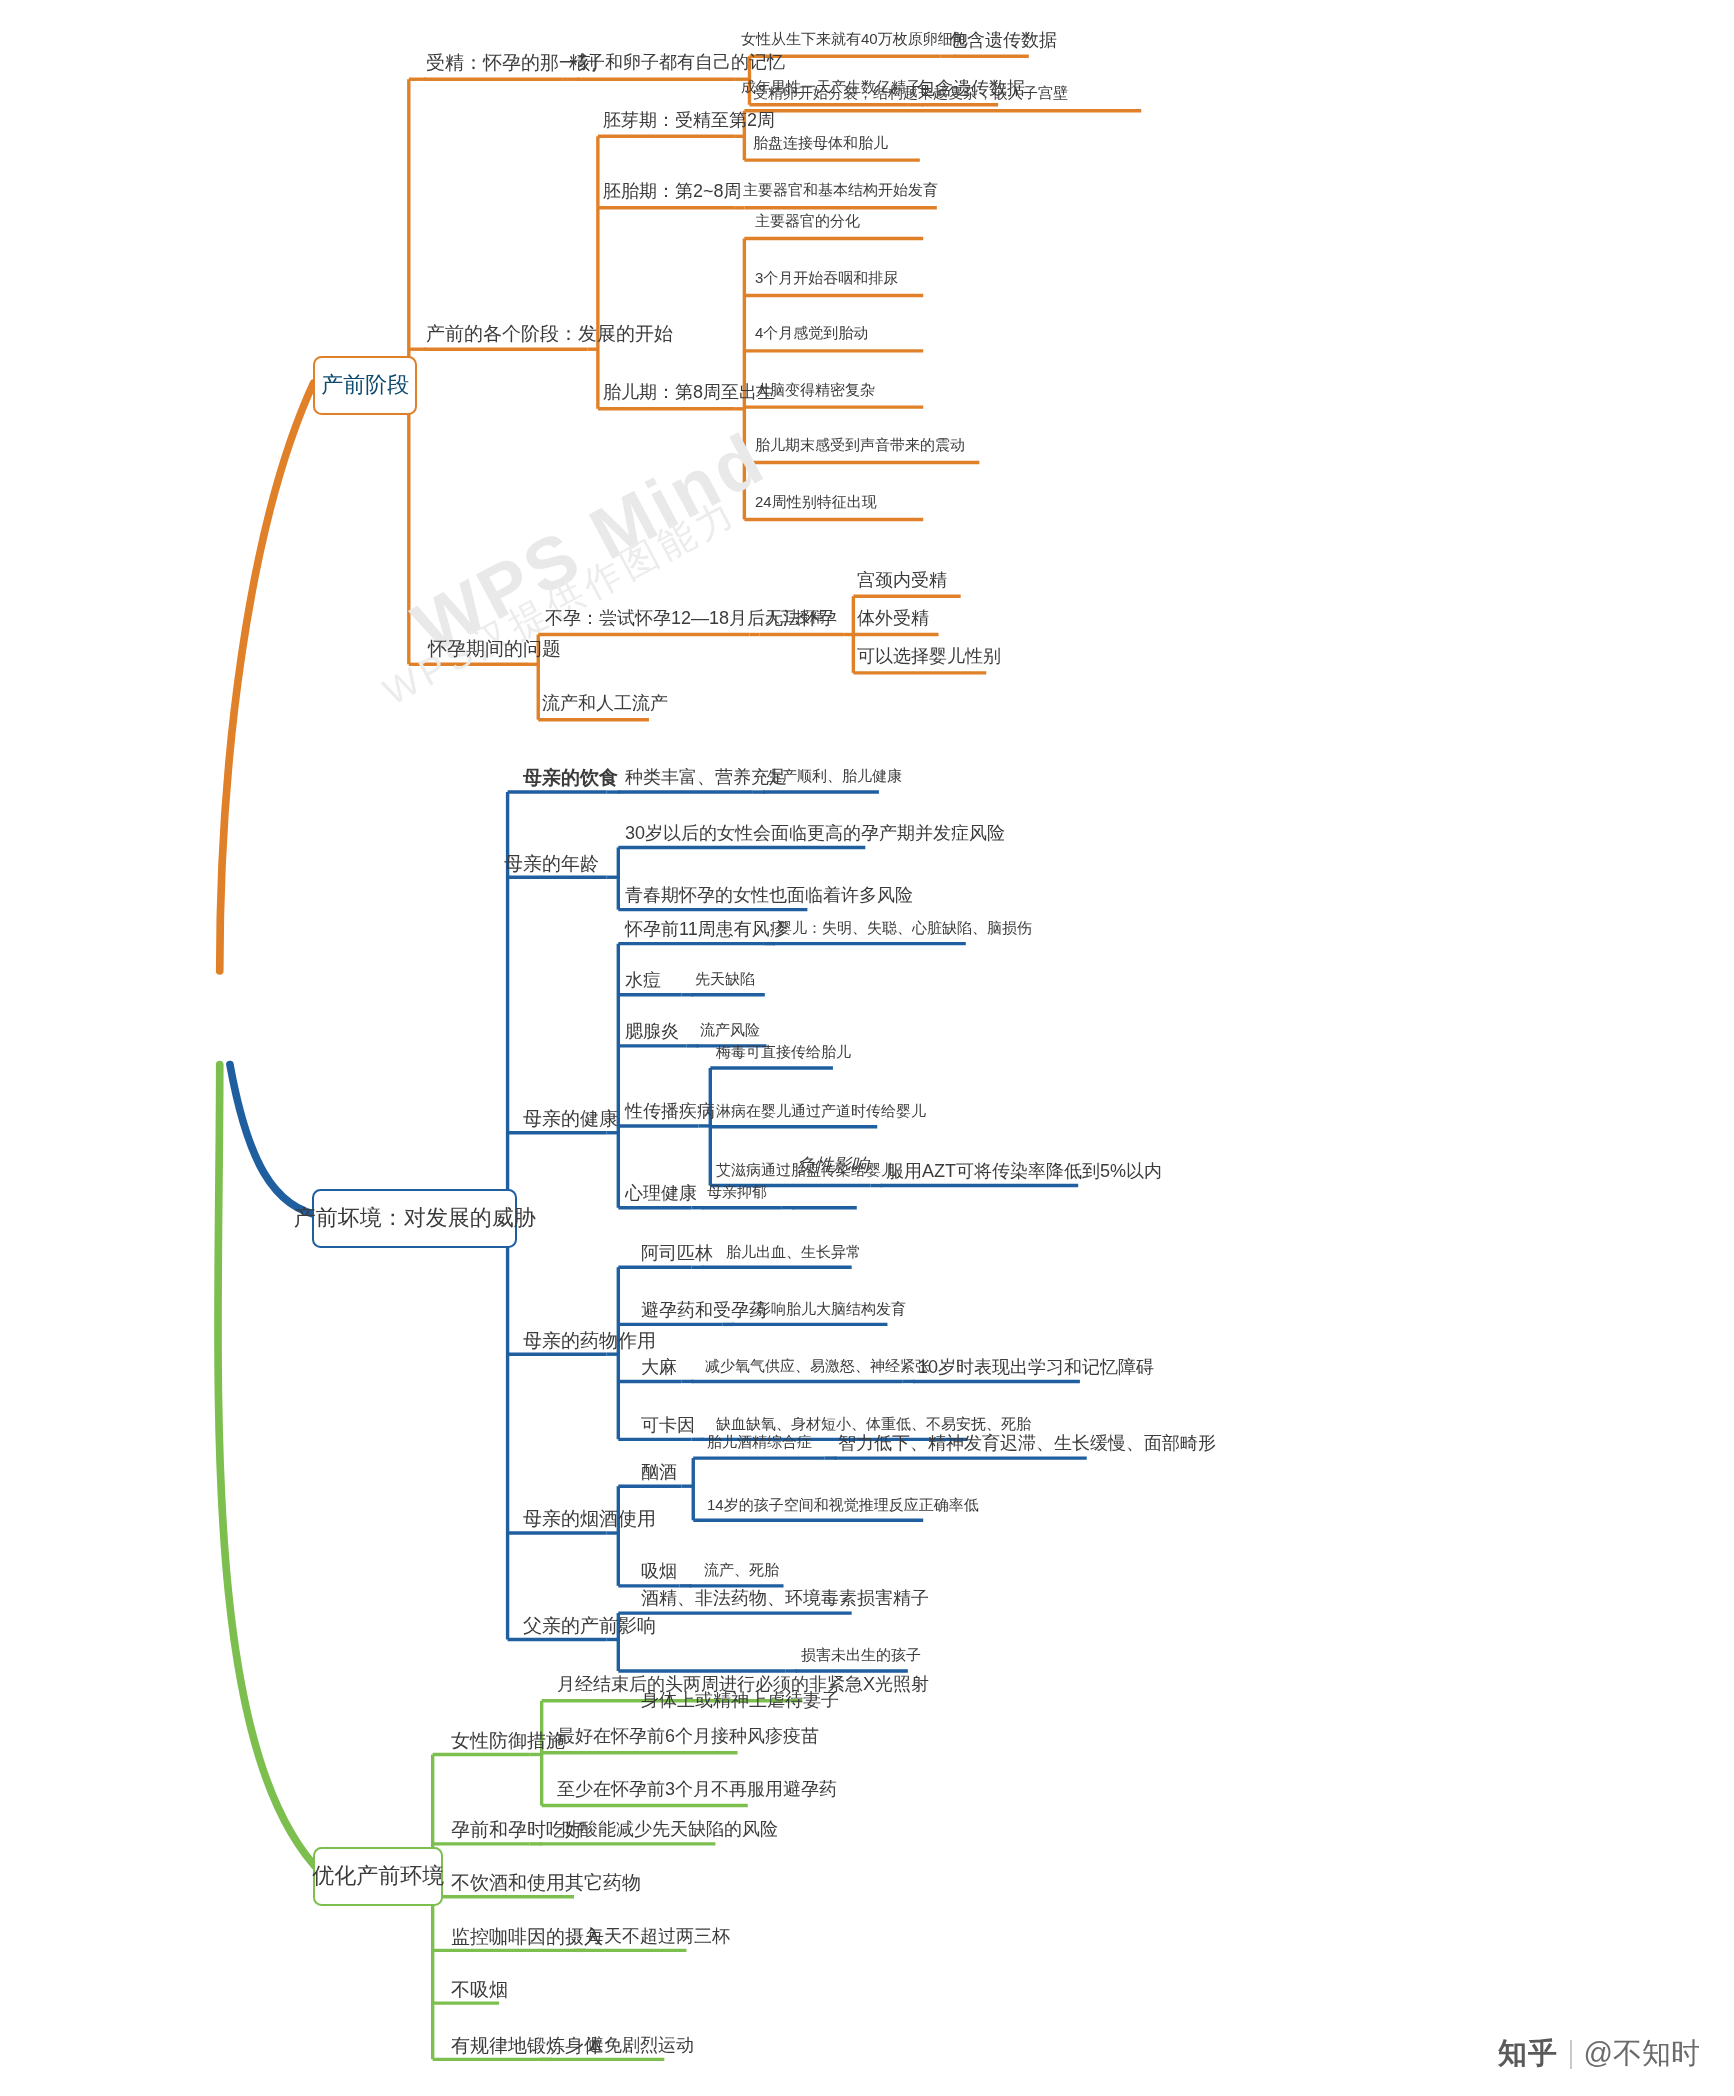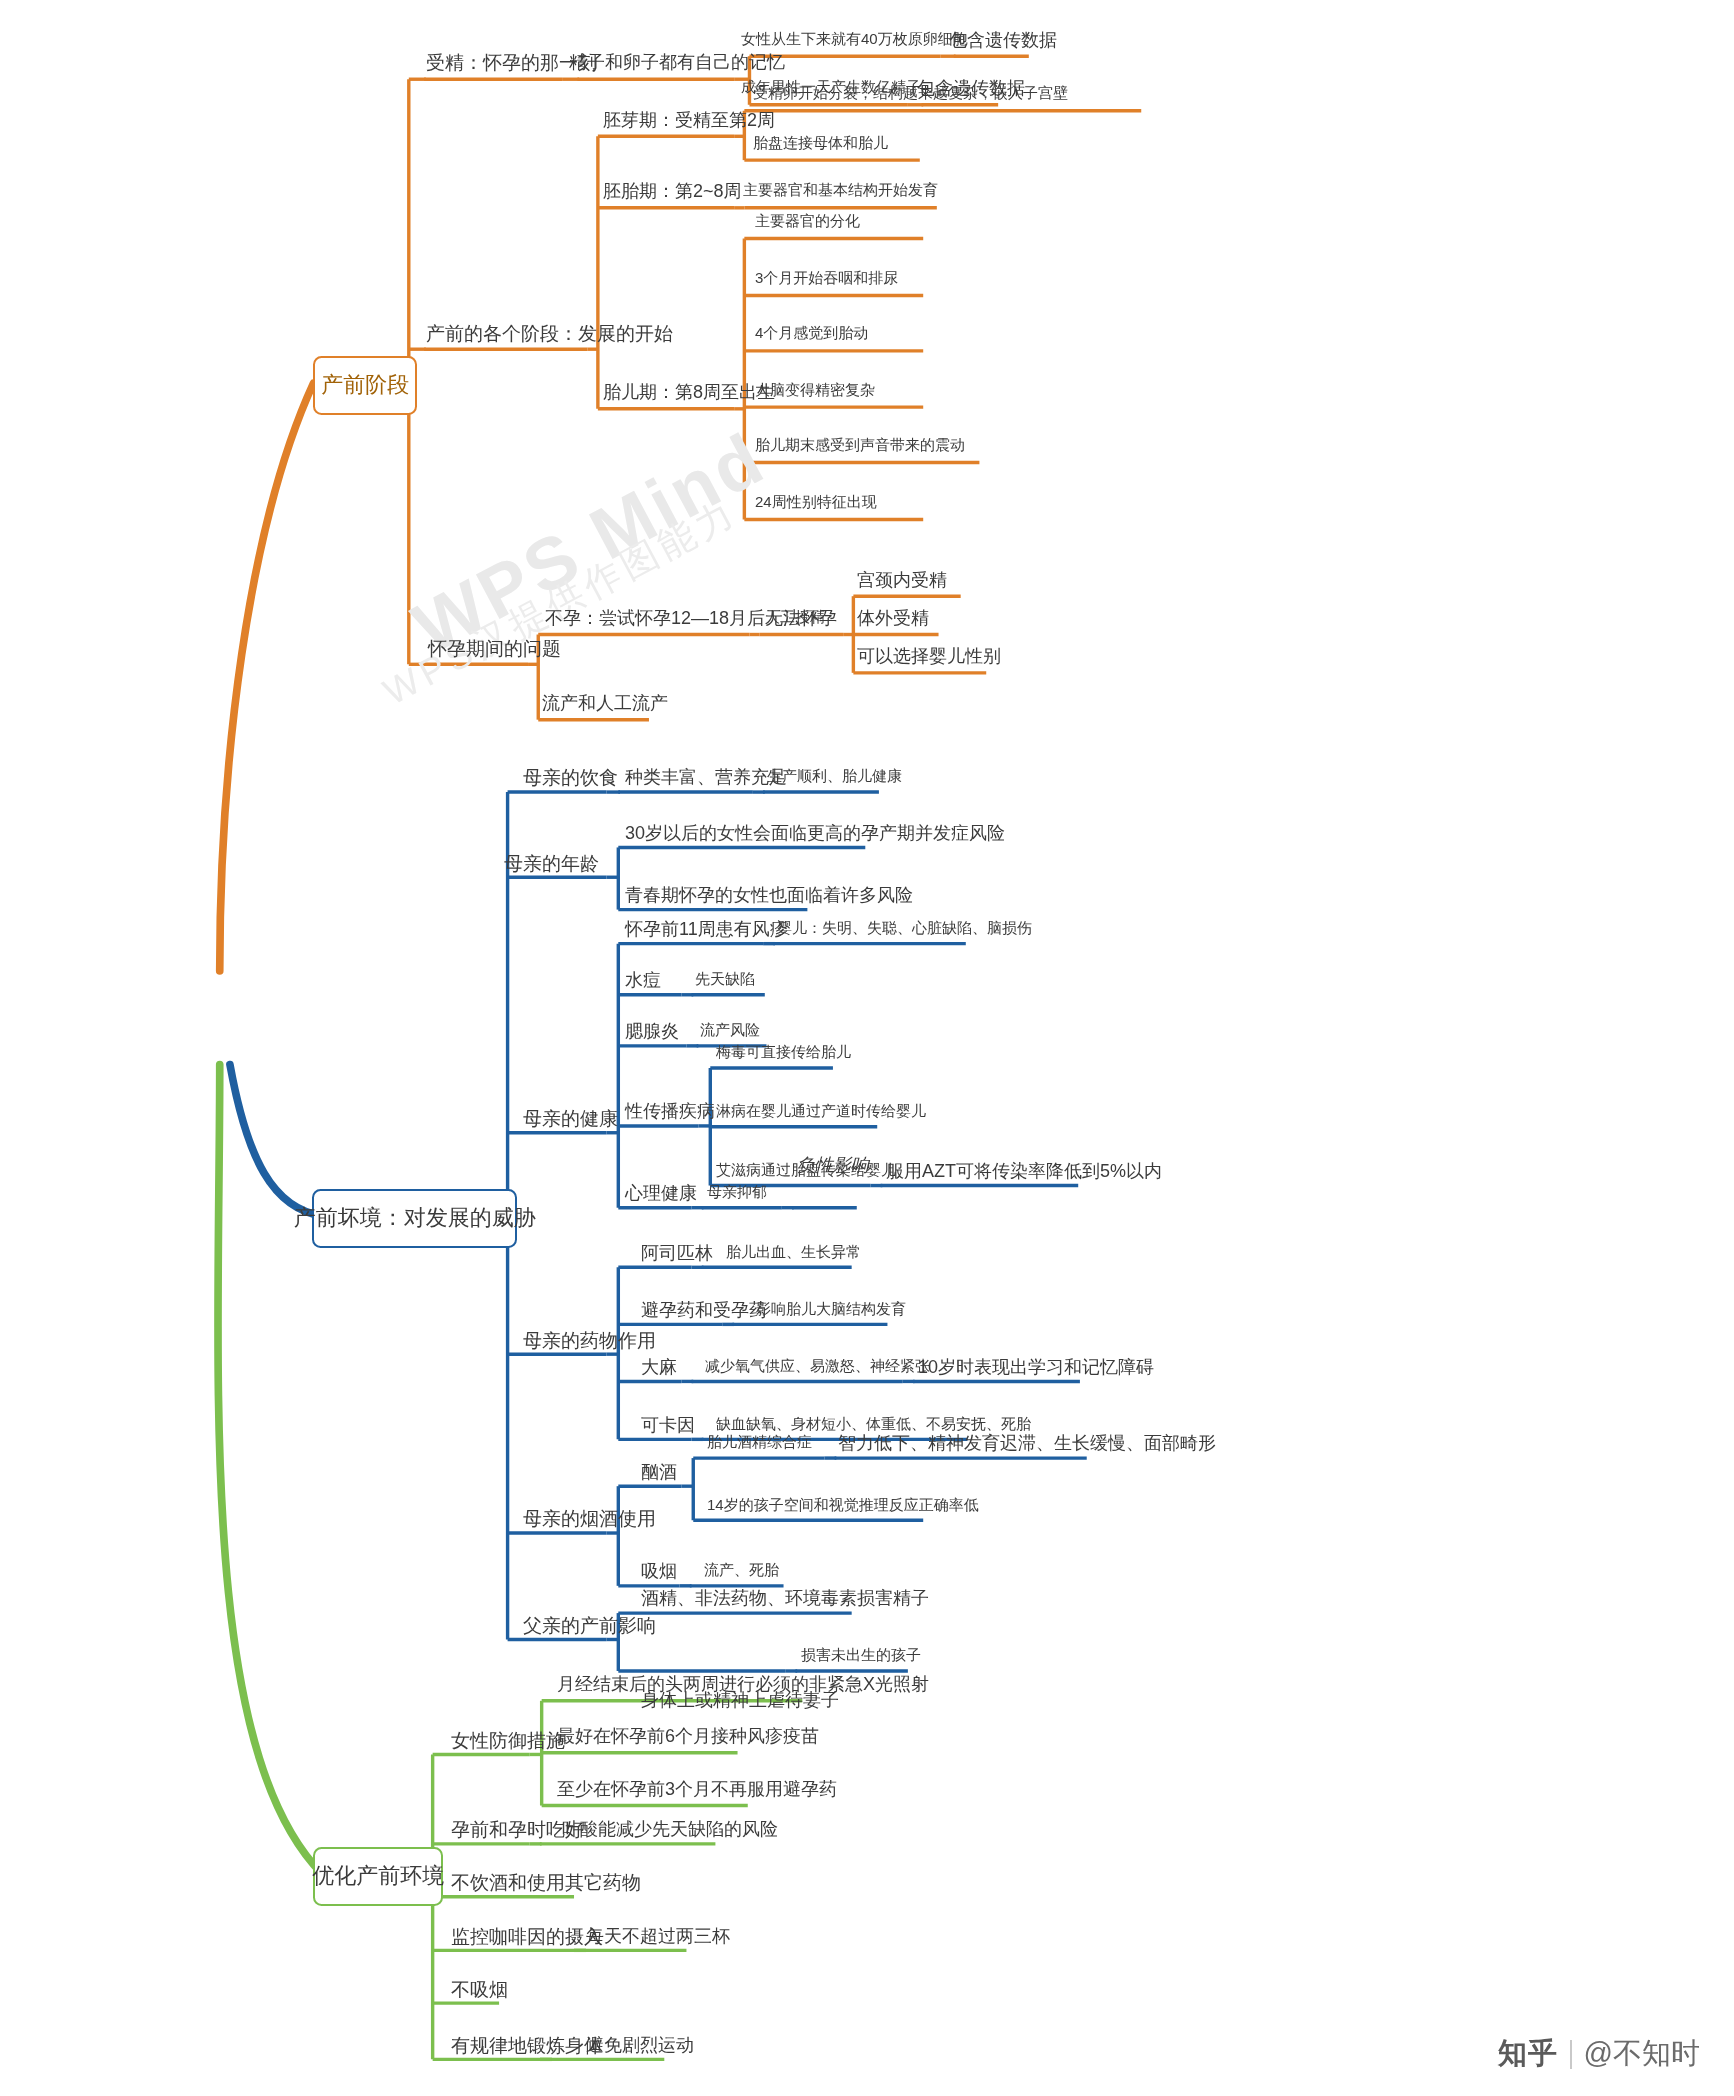--- a/index.html
+++ b/index.html
@@ -15,21 +15,21 @@
     border:3.4px solid #4a9ec4;border-radius:10.2px;background:#ffffff;
     display:flex;align-items:center;justify-content:center;
     font-size:37px;color:#333;letter-spacing:1.7px;
   }
   
   .mainbox{
     border:2.6px solid;border-radius:8.5px;background:#ffffff;
     display:flex;align-items:center;justify-content:center;
     font-size:22px;padding:0 10.2px;
   }
-  .mainbox.orange{border-color:#e08029;color:#a16207;}
+  .mainbox.orange{border-color:#e08029;color:#0c4a6e;}
   .mainbox.blue{border-color:#1f5fa0;color:#3b3b3b;}
   .mainbox.green{border-color:#7cbf4e;color:#3b3b3b;}
 
   .t1{font-size:19px;}
   .t2{font-size:18px;}
   .t3{font-size:15px;}
   .t4{font-size:18px;}
 
   .watermark{
     position:absolute;left:400px;top:596px;
@@ -298,21 +298,21 @@
     <span class="lbl">体外受精</span></div>
   <div class="node t4" style="left:857px;top:647px;">
     <span class="lbl">可以选择婴儿性别</span></div>
   <div class="node t2" style="left:542px;top:694px;">
     <span class="lbl">流产和人工流产</span></div>
 
   <div class="node mainbox blue" style="left:312px;top:1189px;width:181px;height:55px;">
     <span class="lbl">产前坏境：对发展的威胁</span>
   </div>
 
-  <div class="node t1" style="left:523px;top:768px;">
+  <div class="node t1" style="left:523px;top:768px;font-weight:bold;">
     <span class="lbl">母亲的饮食</span></div>
   <div class="node t2" style="left:625px;top:768px;">
     <span class="lbl">种类丰富、营养充足</span></div>
   <div class="node t3" style="left:767px;top:768px;">
     <span class="lbl">生产顺利、胎儿健康</span></div>
 
   <div class="node t1" style="left:504px;top:854px;">
     <span class="lbl">母亲的年龄</span></div>
   <div class="node t2" style="left:625px;top:824px;">
     <span class="lbl">30岁以后的女性会面临更高的孕产期并发症风险</span></div>

